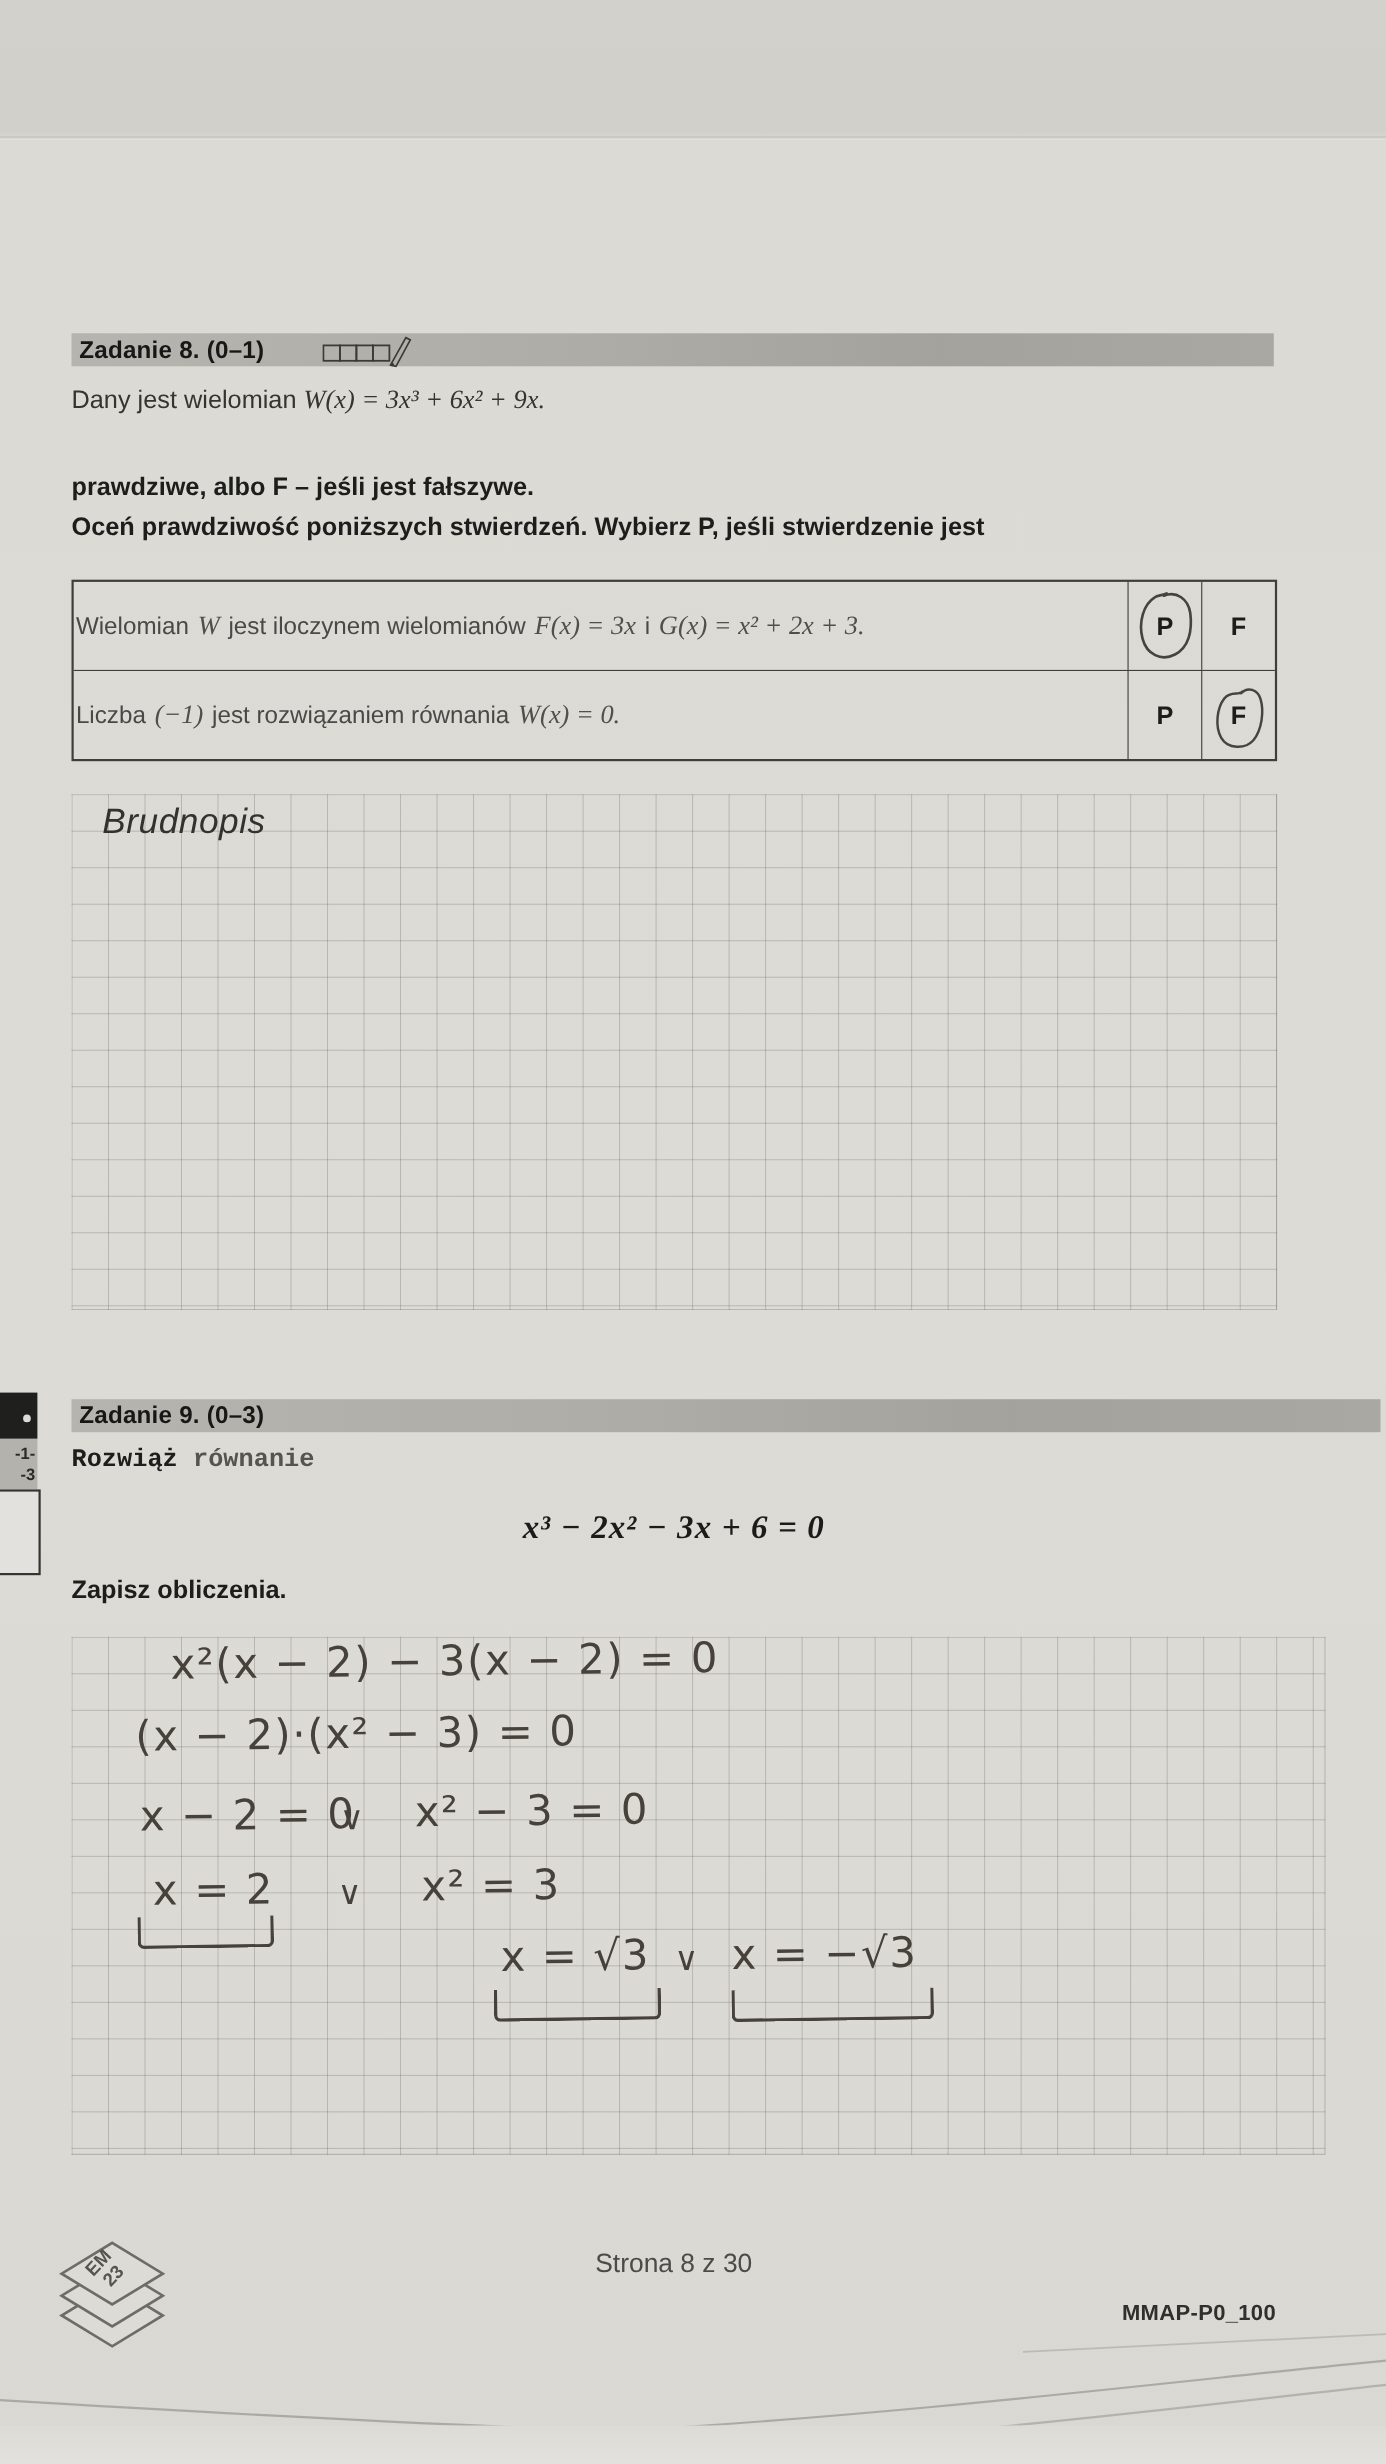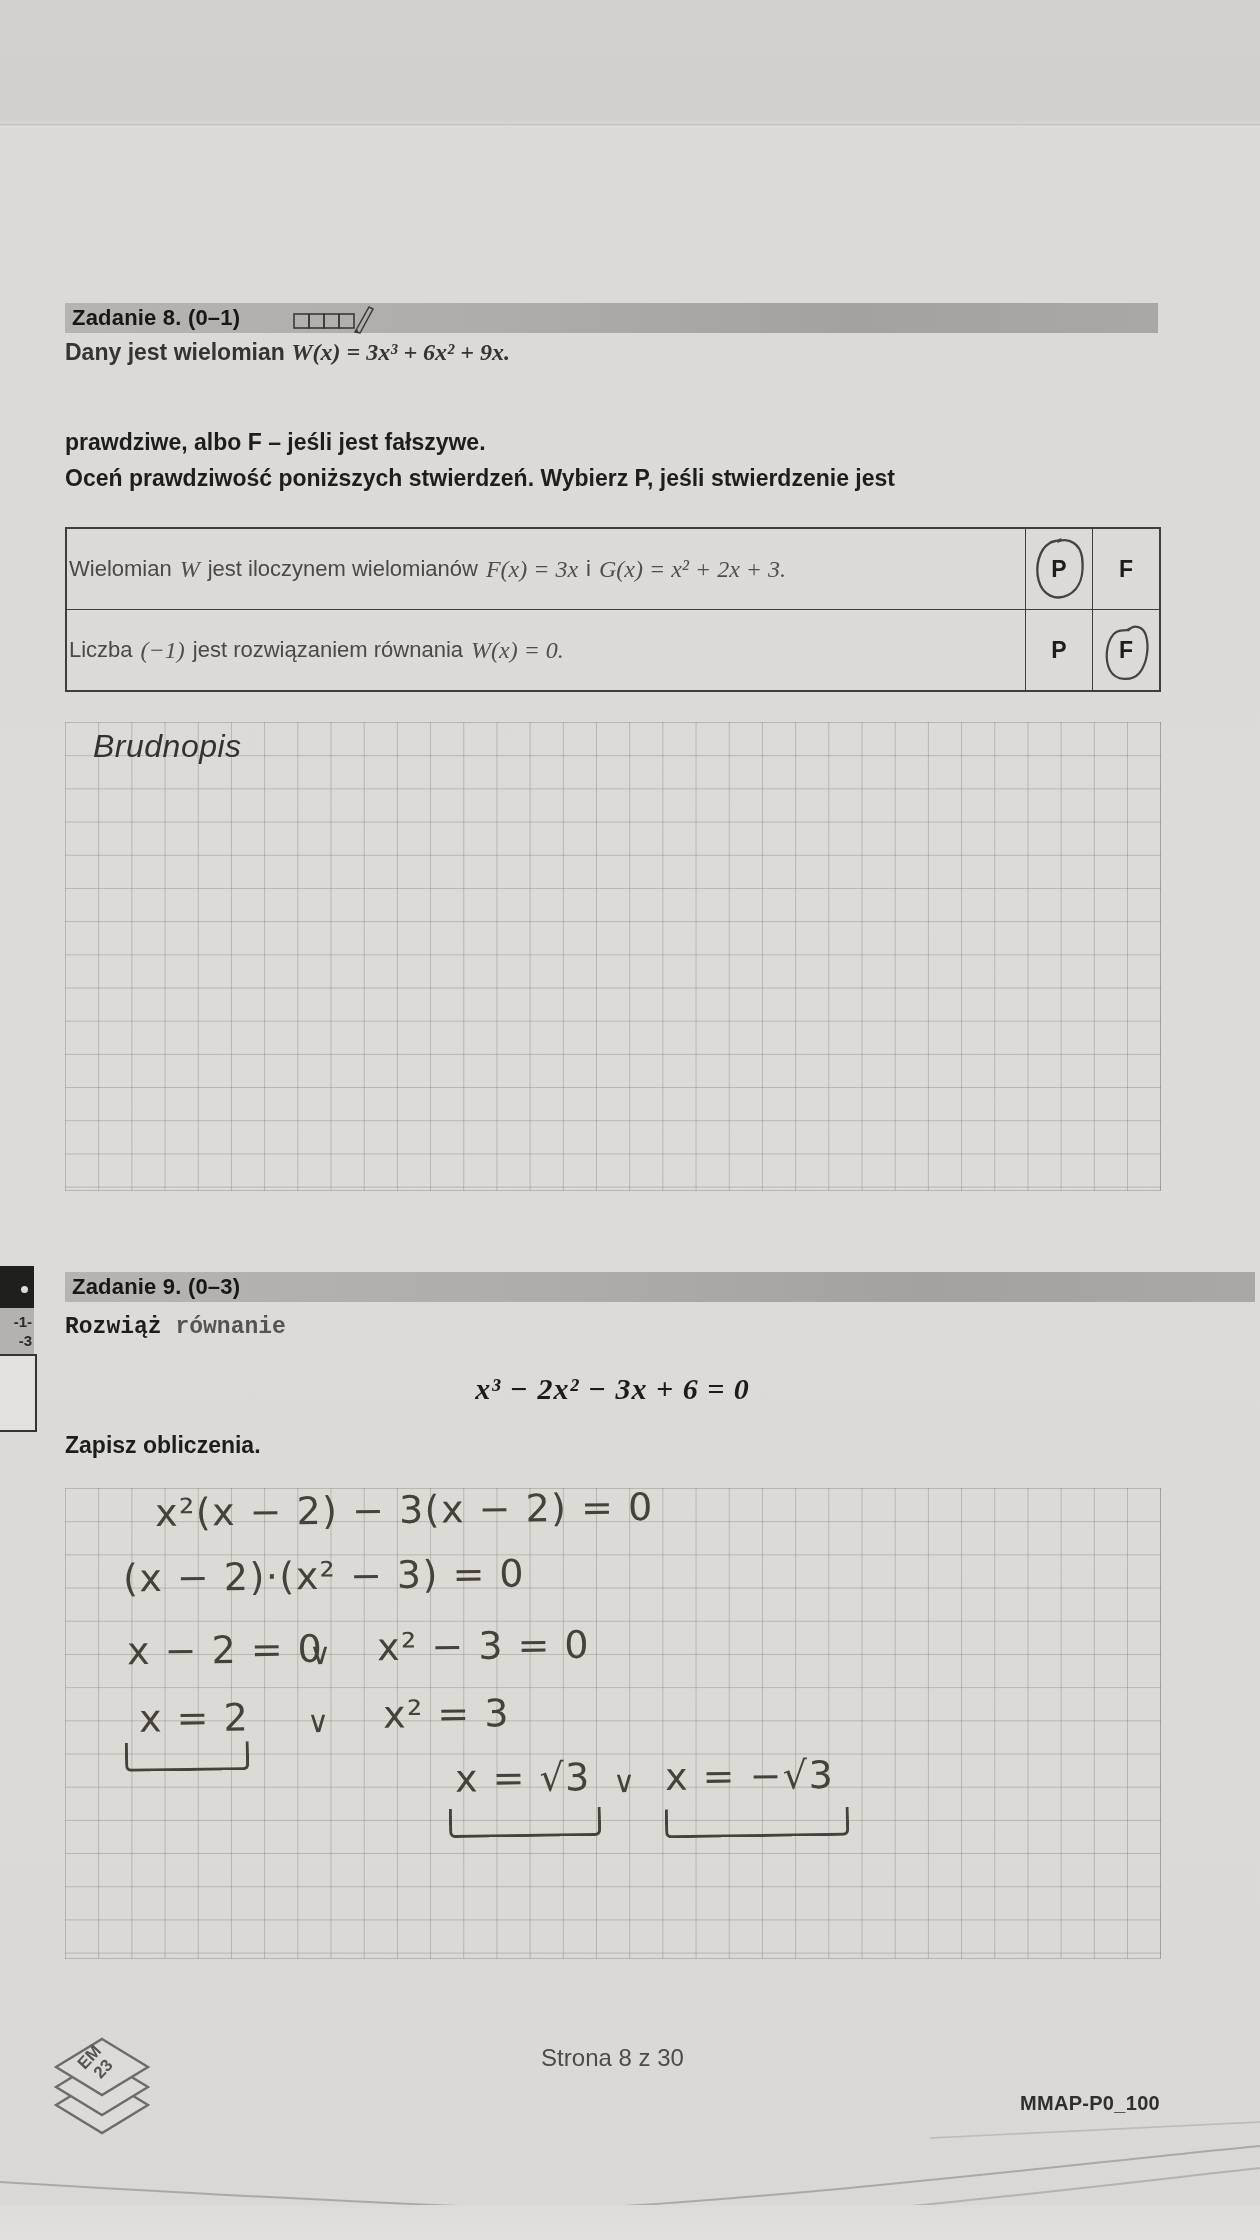--- a/index.html
+++ b/index.html
@@ -56,21 +56,21 @@
   .grid{
     position:absolute;left:65px;width:1095px;
     background-image:
       linear-gradient(to right, rgba(105,105,99,.32) 1px, transparent 1px),
       linear-gradient(to bottom, rgba(105,105,99,.32) 1px, transparent 1px);
     background-size:33.2px 33.2px;
     border-right:1px solid rgba(105,105,99,.32);
     border-bottom:1px solid rgba(105,105,99,.32);
   }
   .scratch{top:722px;height:468px;}
-  .workarea{top:1488px;height:470px;}
+  .workarea{top:1488px;height:470px;padding-left:44px;}
   .scratch-label{
     position:absolute;left:28px;top:6px;
     font-size:32px;font-style:italic;color:#33322f;letter-spacing:.5px;
   }
   
   .margin-black{position:absolute;left:0;top:1266px;width:34px;height:42px;background:#1f1f1d;}
   .margin-dot{position:absolute;right:6px;top:20px;width:7px;height:7px;background:#dcdbd6;border-radius:50%;}
   .margin-gray{
     position:absolute;left:0;top:1308px;width:34px;height:46px;background:#b3b2ac;
     font-size:15px;font-weight:bold;color:#2a2a28;line-height:19px;text-align:right;padding-top:4px;box-sizing:border-box;padding-right:2px;
@@ -127,21 +127,21 @@
     <svg class="pencil-boxes" width="100" height="30" viewBox="0 0 100 30">
       <rect x="1" y="9" width="15" height="14" fill="none" stroke="#3a3a37" stroke-width="1.6"></rect>
       <rect x="16" y="9" width="15" height="14" fill="none" stroke="#3a3a37" stroke-width="1.6"></rect>
       <rect x="31" y="9" width="15" height="14" fill="none" stroke="#3a3a37" stroke-width="1.6"></rect>
       <rect x="46" y="9" width="15" height="14" fill="none" stroke="#3a3a37" stroke-width="1.6"></rect>
       <path d="M62,27 L76,2 L80,4 L67,28 Z" fill="none" stroke="#3a3a37" stroke-width="1.5"></path>
       <path d="M62,27 L66,28 L64,24 Z" fill="#3a3a37"></path>
     </svg>
   </div>
 
-  <div class="txtline" style="left:65px;top:339px;font-weight:bold;">
+  <div class="txtline" style="left:65px;top:350px;">
     <span>Dany jest wielomian</span>
     <span class="math">W(x) = 3x³ + 6x² + 9x.</span>
   </div>
 
   <div class="txtline instruction bold" style="left:65px;top:424px;">
     <div>prawdziwe, albo F – jeśli jest fałszywe.</div>
     <div>Oceń prawdziwość poniższych stwierdzeń. Wybierz P, jeśli stwierdzenie jest</div>
   </div>
 
   <div class="pf-table">

